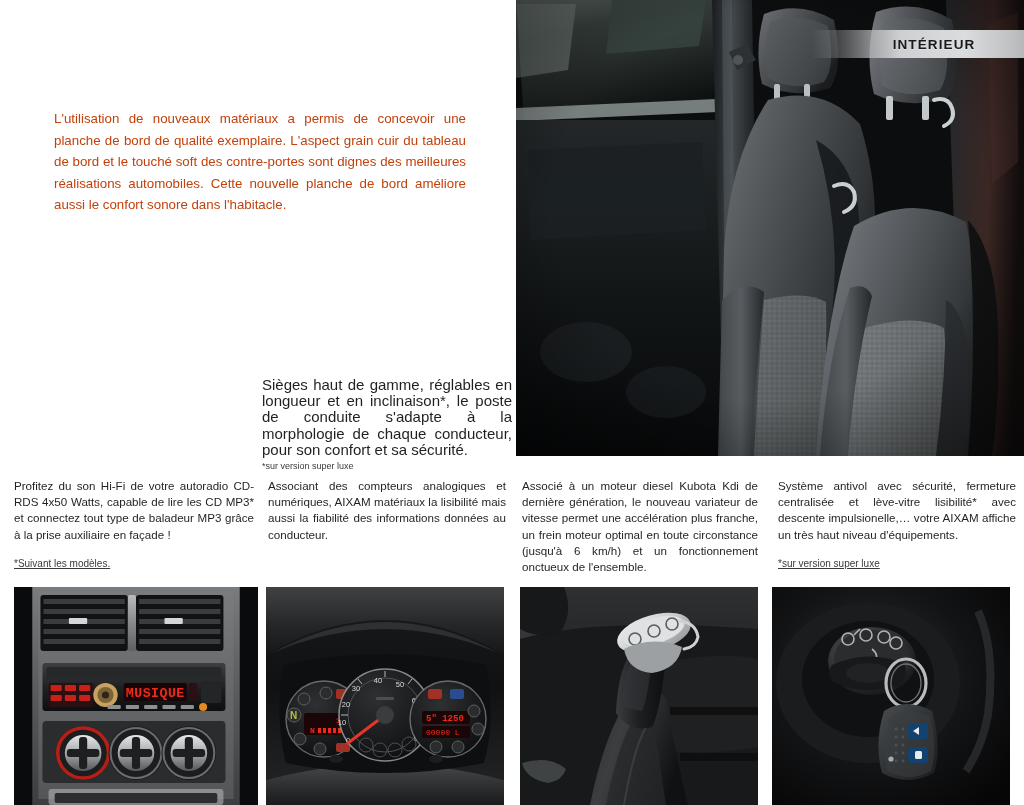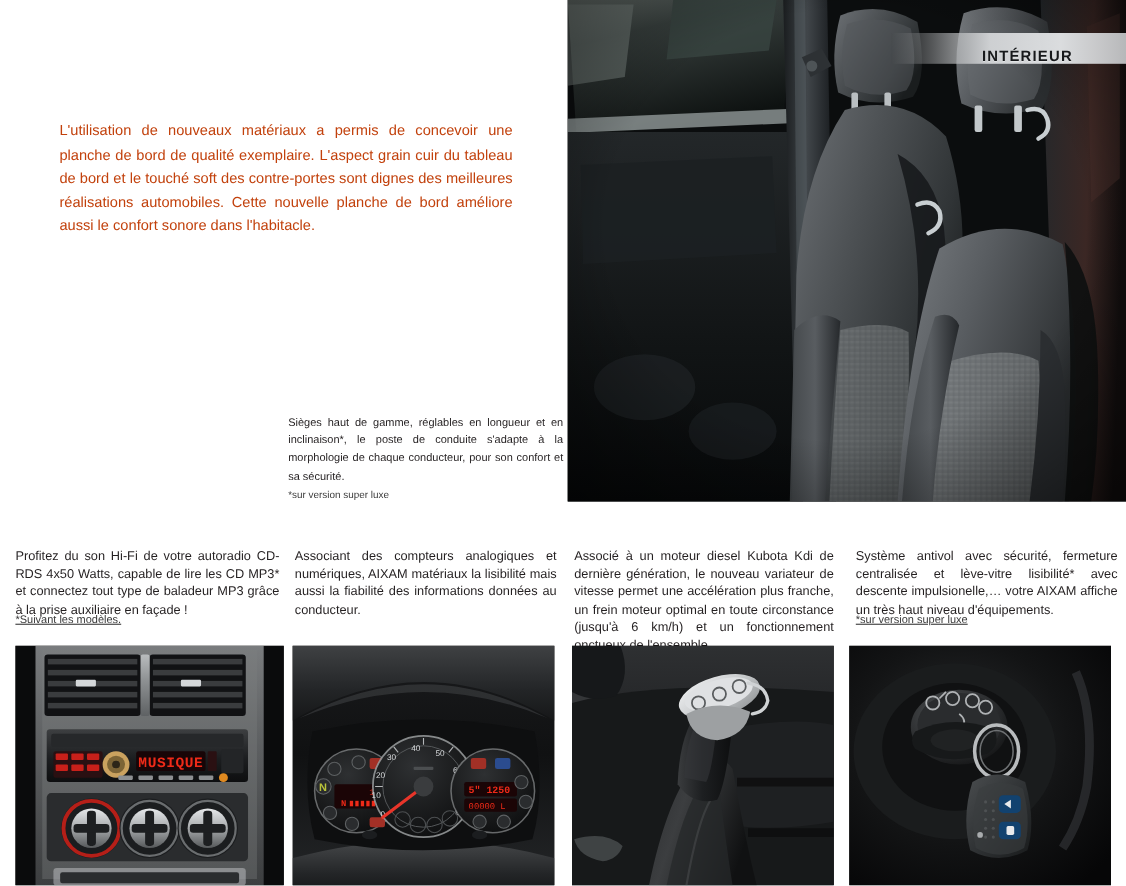--- a/index.html
+++ b/index.html
@@ -21,21 +21,21 @@
 
   
   .banner {
     position: absolute; left: 294px; top: 30px; width: 214px; height: 28px;
     background: linear-gradient(to right,
         rgba(40,42,44,0.05) 0%,
         rgba(150,152,154,0.55) 18%,
         rgba(214,216,218,0.93) 42%,
         rgba(226,228,230,0.96) 72%,
         rgba(200,202,204,0.90) 100%);
-    display: flex; align-items: flex-end; justify-content: center;
+    display: flex; align-items: center; justify-content: center;
   }
   .banner-label {
     font-size: 13.5px; font-weight: bold; letter-spacing: 1.1px;
     color: #17191b; padding-left: 34px;
     text-shadow: 0 1px 0 rgba(255,255,255,0.35);
   }
 
   
   .intro {
     position: absolute; left: 54px; top: 108px; width: 412px;
@@ -45,37 +45,37 @@
     text-align: justify; text-justify: inter-word;
     margin-bottom: 17px;
   }
   .intro p:last-child { margin-bottom: 0; }
 
   
   .seat-caption {
     position: absolute; left: 262px; top: 377px; width: 250px;
   }
   .seat-caption p {
-    font-size: 10px; line-height: 16.2px; color: #231f20;
+    font-size: 15px; line-height: 16.2px; color: #231f20;
     text-align: justify; text-justify: inter-word;
   }
   .footnote {
     font-size: 9px; line-height: 13px; color: #3a3a3a;
     margin-top: 2px; text-align: left;
   }
 
   
   .cols {
     position: absolute; left: 0; top: 478px; width: 1024px; height: 104px;
   }
   .col {
     position: absolute; top: 0;
     font-size: 11.6px; line-height: 16.2px; color: #231f20;
   }
-  .col .body { text-align: justify; text-justify: inter-word; margin-top: 20px; }
+  .col .body { text-align: justify; text-justify: inter-word; }
   .col-1 { left: 14px;  width: 240px; }
   .col-2 { left: 268px; width: 238px; }
   .col-3 { left: 522px; width: 236px; }
   .col-4 { left: 778px; width: 238px; }
   .col .note {
     position: absolute; left: 0; top: 80px;
     font-size: 10px; line-height: 12px; color: #3a3a3a; text-align: right; text-decoration: underline;
   }
 
   

